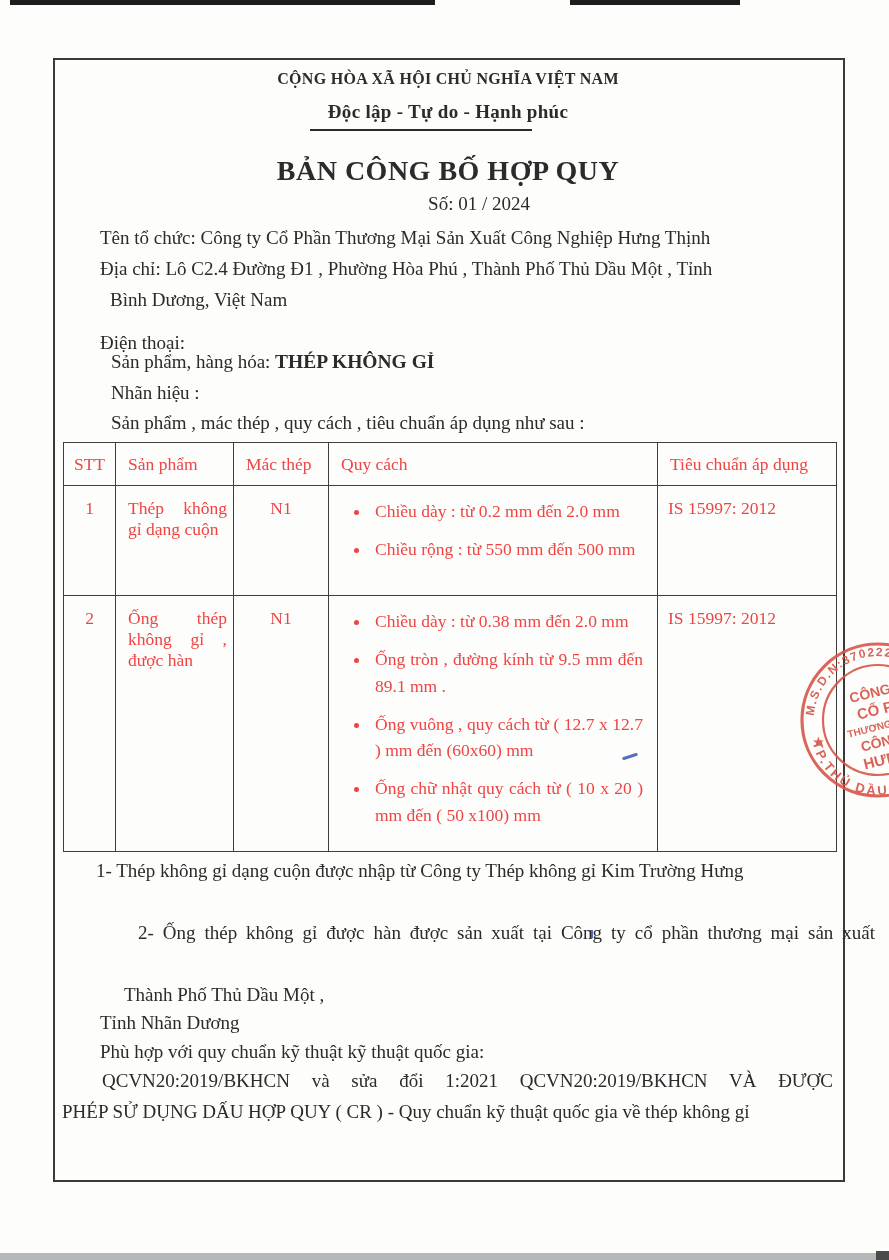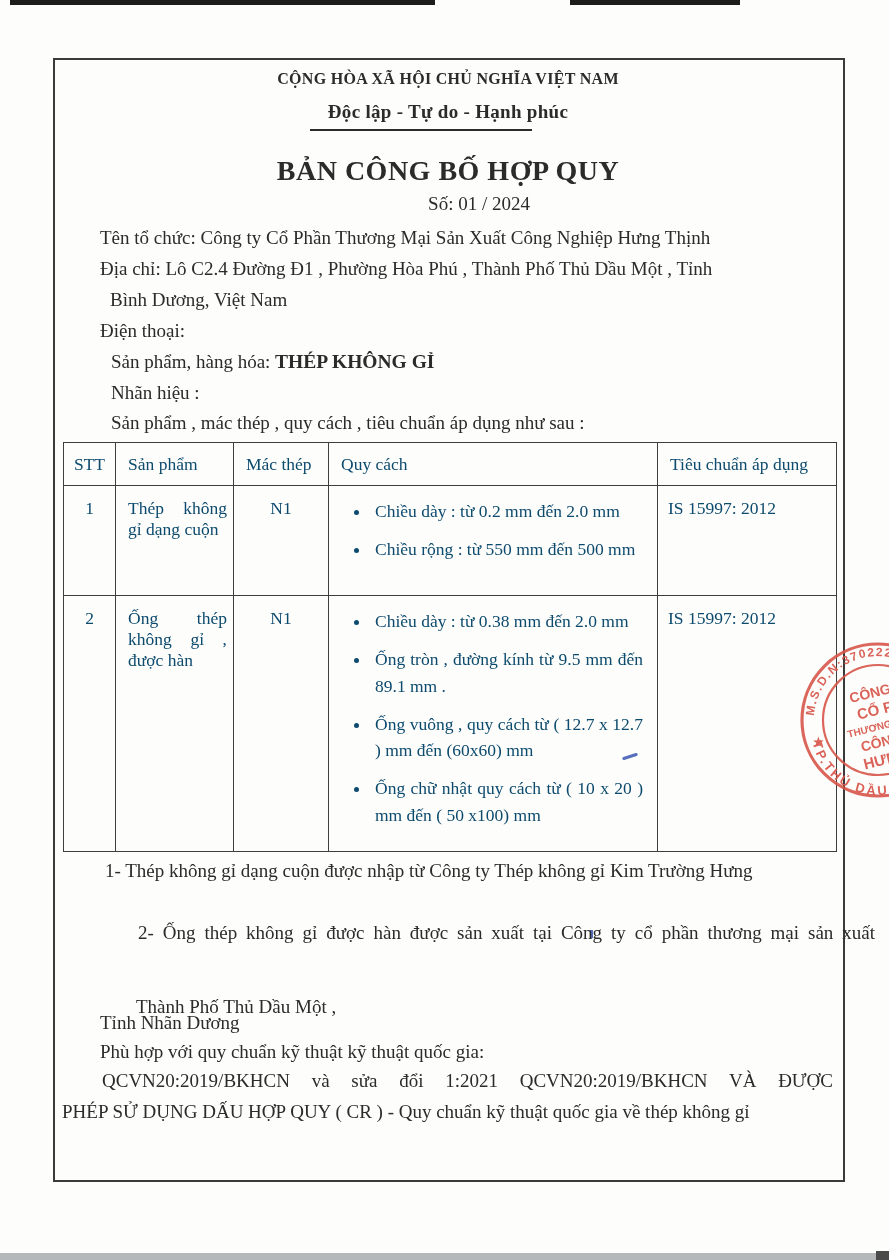--- a/index.html
+++ b/index.html
@@ -21,50 +21,50 @@
   .nat-header { top:70px; font-size:16px; font-weight:bold; letter-spacing:.3px; }
   .motto { top:101px; font-size:19px; font-weight:bold; letter-spacing:.3px; }
   .motto-underline { left:310px; top:129px; width:222px; border-top:2px solid #2c2c2c; }
   .doc-title { top:155px; font-size:28px; font-weight:bold; letter-spacing:.5px; }
   .doc-number { top:193px; font-size:19px;padding-left:31px; }
   
   .bodyline { font-size:19px; white-space:nowrap; }
   .org   { left:100px; top:227px; }
   .addr1 { left:100px; top:258px; }
   .addr2 { left:93px; top:289px;margin-left:17px; }
-  .phone { left:100px; top:320px; }
+  .phone { left:100px; top:332px; }
   .product { left:111px; top:351px; }
   .brand { left:111px; top:382px; }
   .intro { left:111px; top:412px; }
   .product b { font-size:19.5px; }
   
   .spec-table {
     position:absolute; left:63px; top:442px; width:773px;
-    border-collapse:collapse; table-layout:fixed; font-size:17.5px; color:#0c4a6e;
+    border-collapse:collapse; table-layout:fixed; font-size:17.5px; color:#ef4444;
   }
   .spec-table td, .spec-table th {
     border:1.5px solid #3e3e3e; vertical-align:top; font-weight:normal; text-align:left;
   }
   .spec-table th { height:42px; vertical-align:middle; padding:0 6px 0 12px; }
   .spec-table th.c-stt { text-align:center; padding:0; }
   .row-1 td { height:96px; }
   .row-2 td { height:242px; }
   td.cell-stt, td.cell-grade { text-align:center; padding-top:12px; }
   td.cell-product { padding:12px 6px 0 12px; text-align:justify; }
   td.cell-standard { padding:12px 6px 0 10px; }
   td.cell-specs { padding:4px 14px 0 0; }
   td.cell-specs ul { margin:0; padding:0 0 0 42px; }
   td.cell-specs li { margin:8px 0 12px 0; text-align:justify; line-height:1.5; padding-left:4px; }
   
   .noteline { font-size:19px; white-space:nowrap; }
-  .n1l1 { left:105px; top:860px; }
+  .n1l1 { left:96px; top:860px; }
   .n1l2 { left:100px; top:891px; }
   .n2l1 { left:102px; top:922px; width:737px; white-space:normal; text-align:justify; text-align-last:justify;margin-left:36px; }
   .n2l2 { left:130px; top:953px; }
-  .n2l3 { left:136px; top:984px;margin-top:12px; }
+  .n2l3 { left:124px; top:984px; }
   .prov { left:100px; top:1012px; }
   .conf { left:100px; top:1041px; }
   .qc1  { left:102px; top:1070px; width:731px; white-space:normal; text-align:justify; text-align-last:justify; }
   .qc2  { left:62px;  top:1101px; width:776px; }
   
   .stamp { left:797px; top:640px; width:170px; height:170px; }
 </style>
 </head>
 <body>
 

